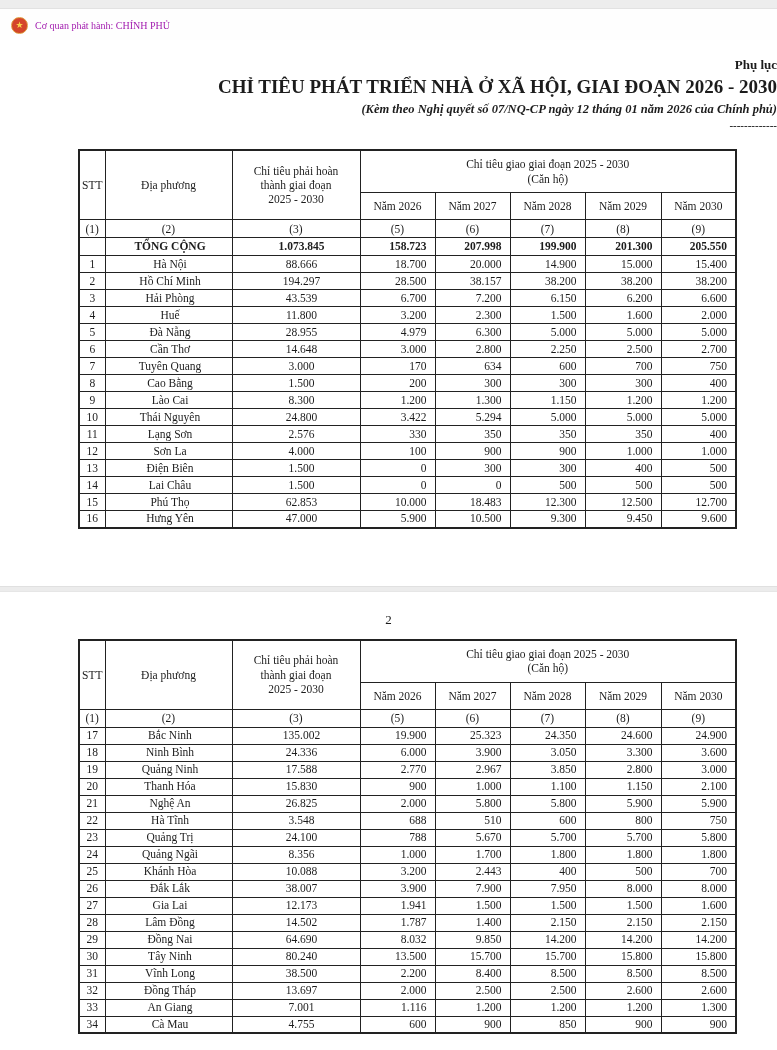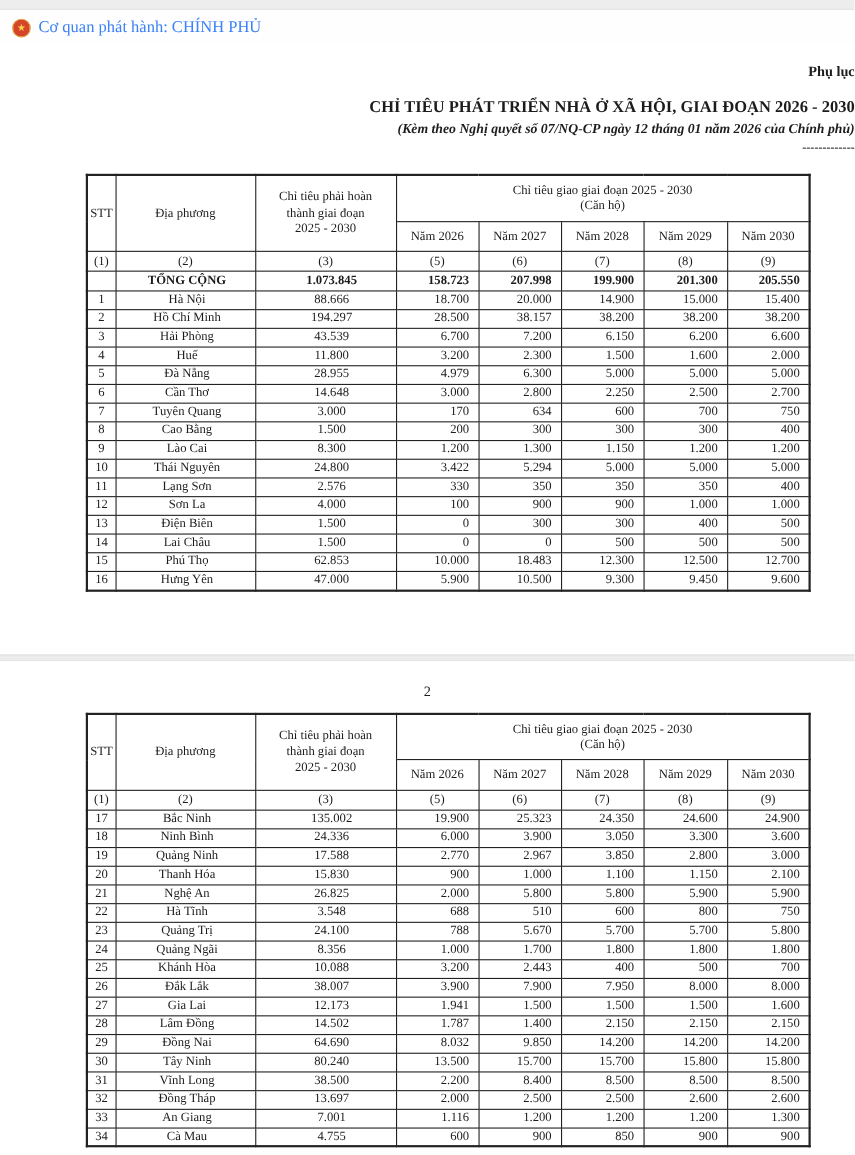--- a/index.html
+++ b/index.html
@@ -30,25 +30,25 @@
     width: 17px; height: 17px;
     border-radius: 50%;
     background: radial-gradient(circle at 50% 45%, #d4452a 0 60%, #b93318 100%);
     border: 1.5px solid #e09a3c;
     display: inline-flex;
     align-items: center;
     justify-content: center;
     flex: 0 0 auto;
   }
   .emblem .star { color: #f8d24a; font-size: 9px; line-height: 1; margin-top: -1px; }
-  .issuer-label { font-size: 15px; color: #3b82f6; }
+  .issuer-label { font-size: 10px; color: #a21caf; }
 
   .heading { text-align: right; margin-top: 17px; line-height: 1.3; }
   .appendix { font-size: 13px; font-weight: bold; }
-  .doc-title { font-size: 15px; font-weight: bold; margin-top: 15px; }
+  .doc-title { font-size: 19px; font-weight: bold; margin-top: 1px; }
   .doc-subtitle { font-size: 12.5px; font-style: italic; font-weight: bold; margin-top: 1px; }
   .title-divider { font-size: 11px; font-weight: bold; letter-spacing: 0; margin-top: 1px; }
 
   table.doc-table {
     border-collapse: collapse;
     margin-left: 78px;
     width: 657px;
     font-size: 11.5px;
     table-layout: fixed;
   }

